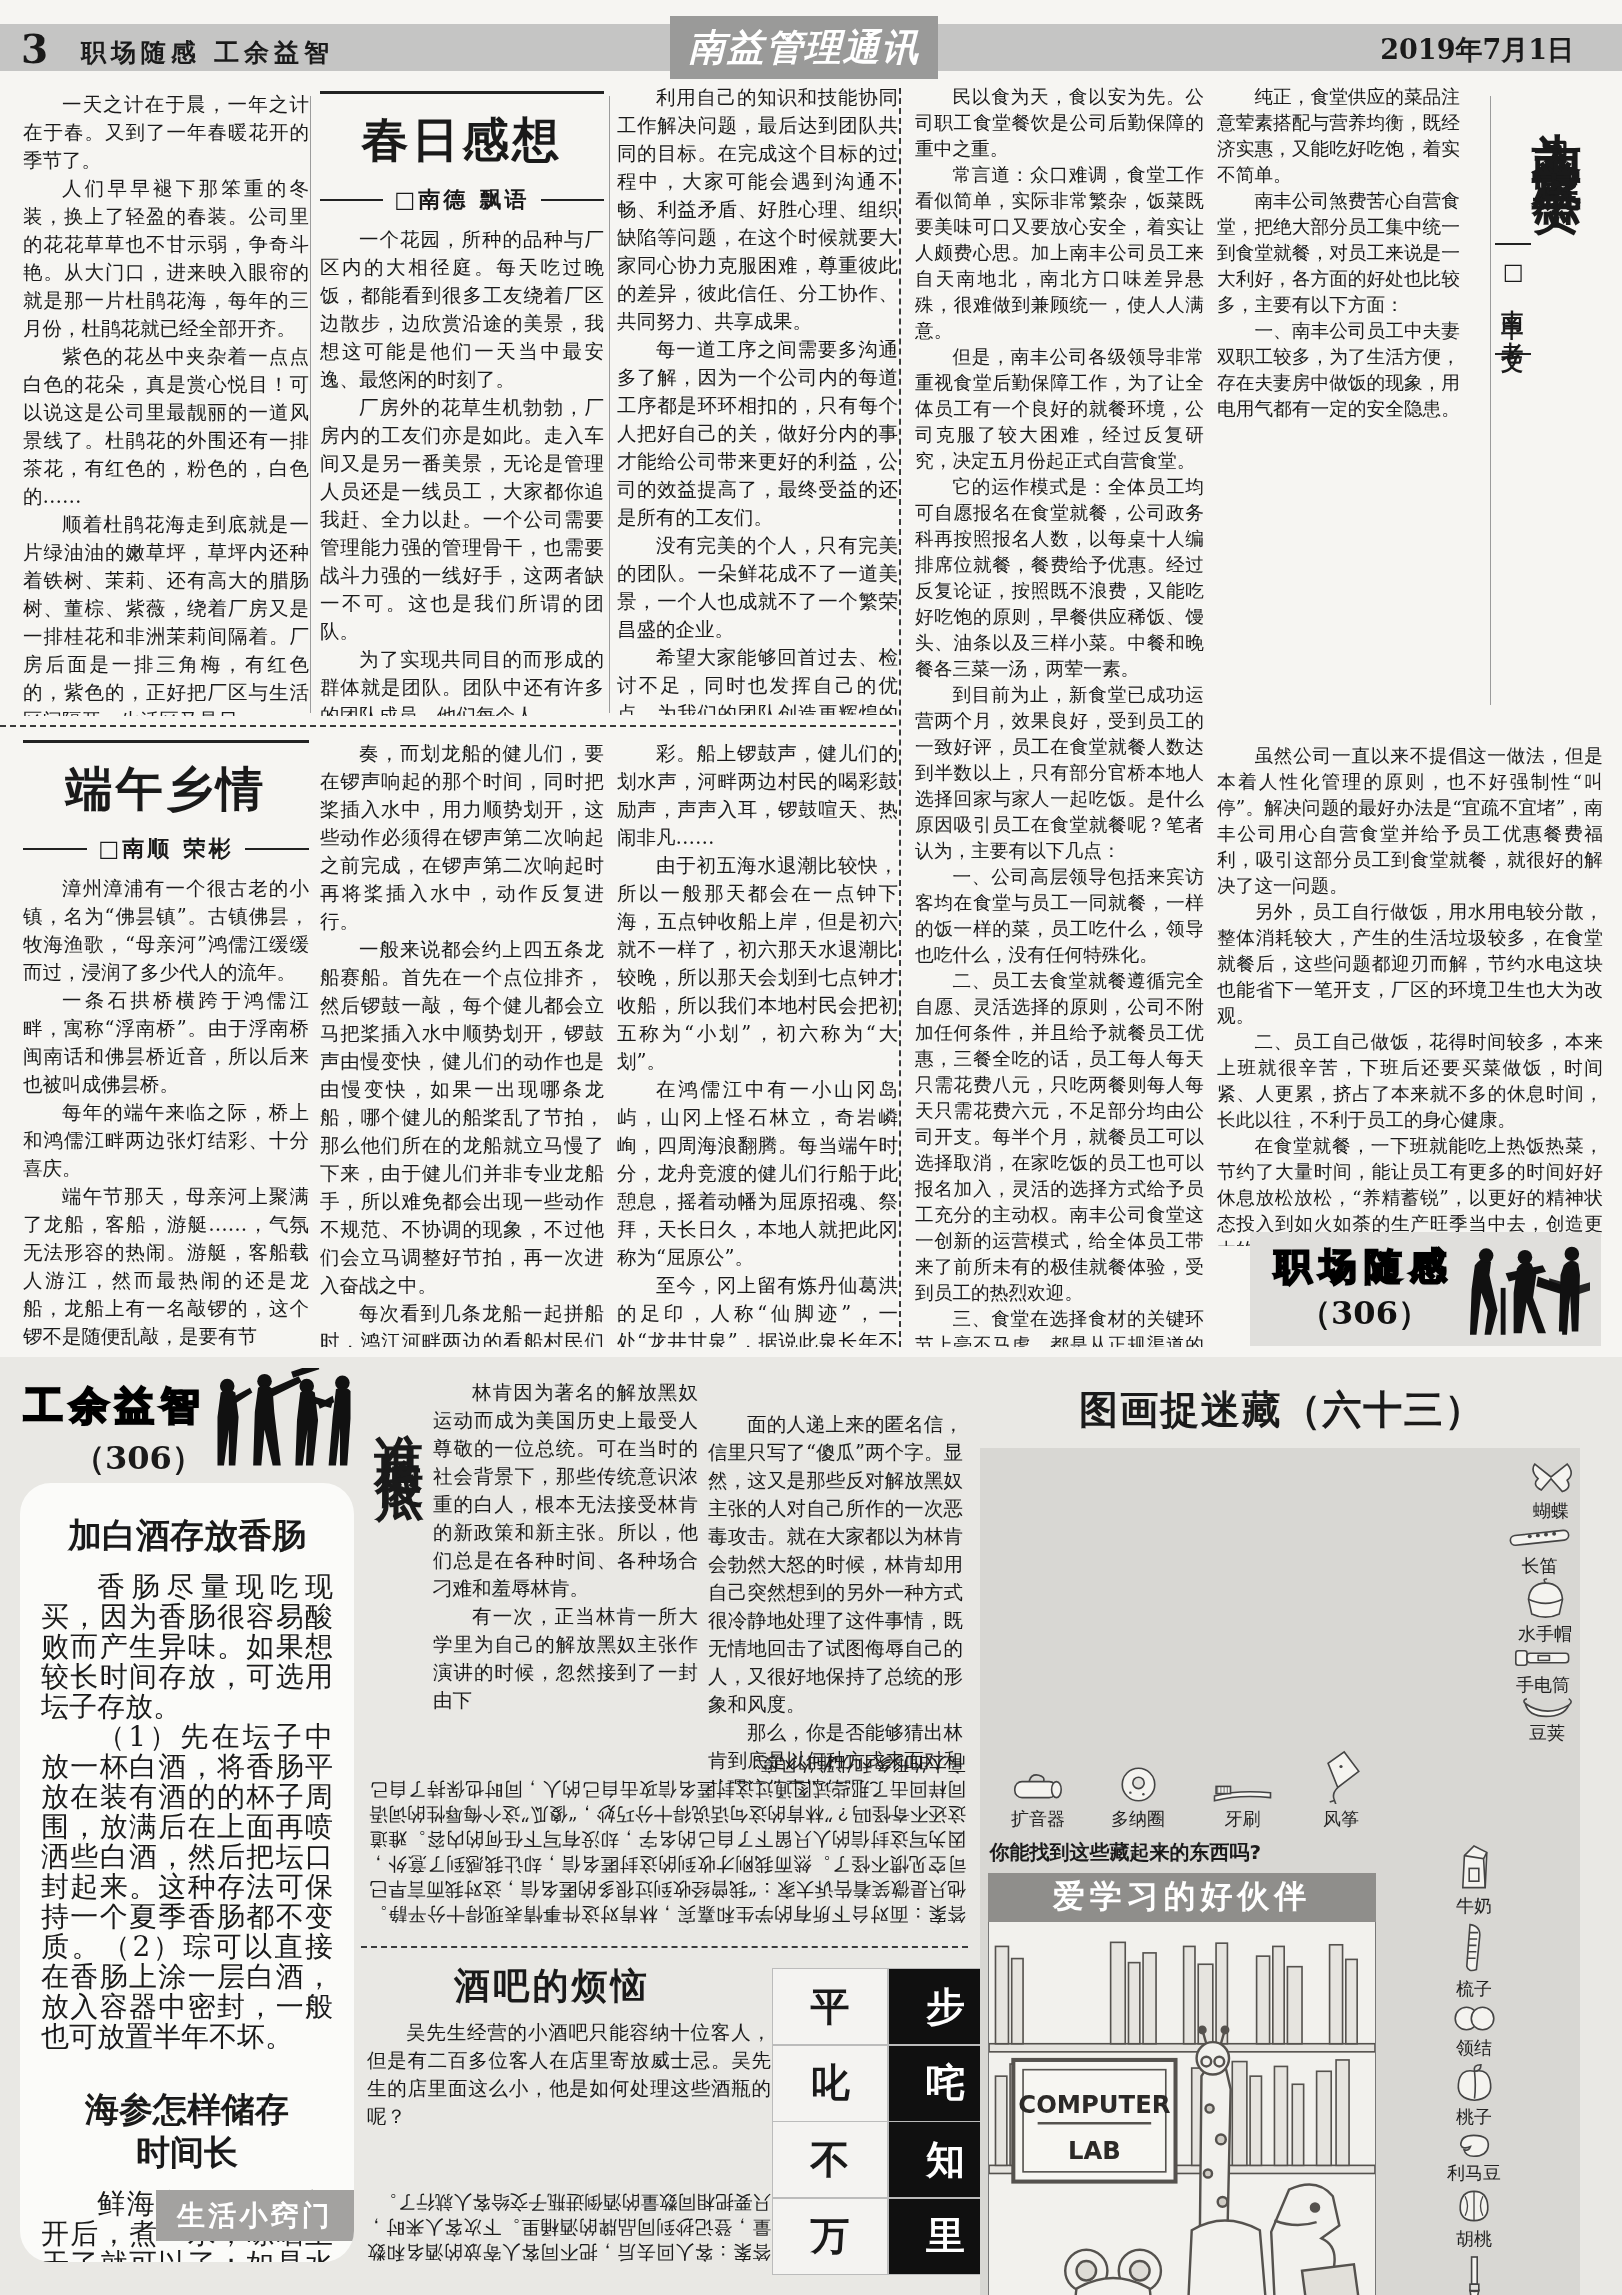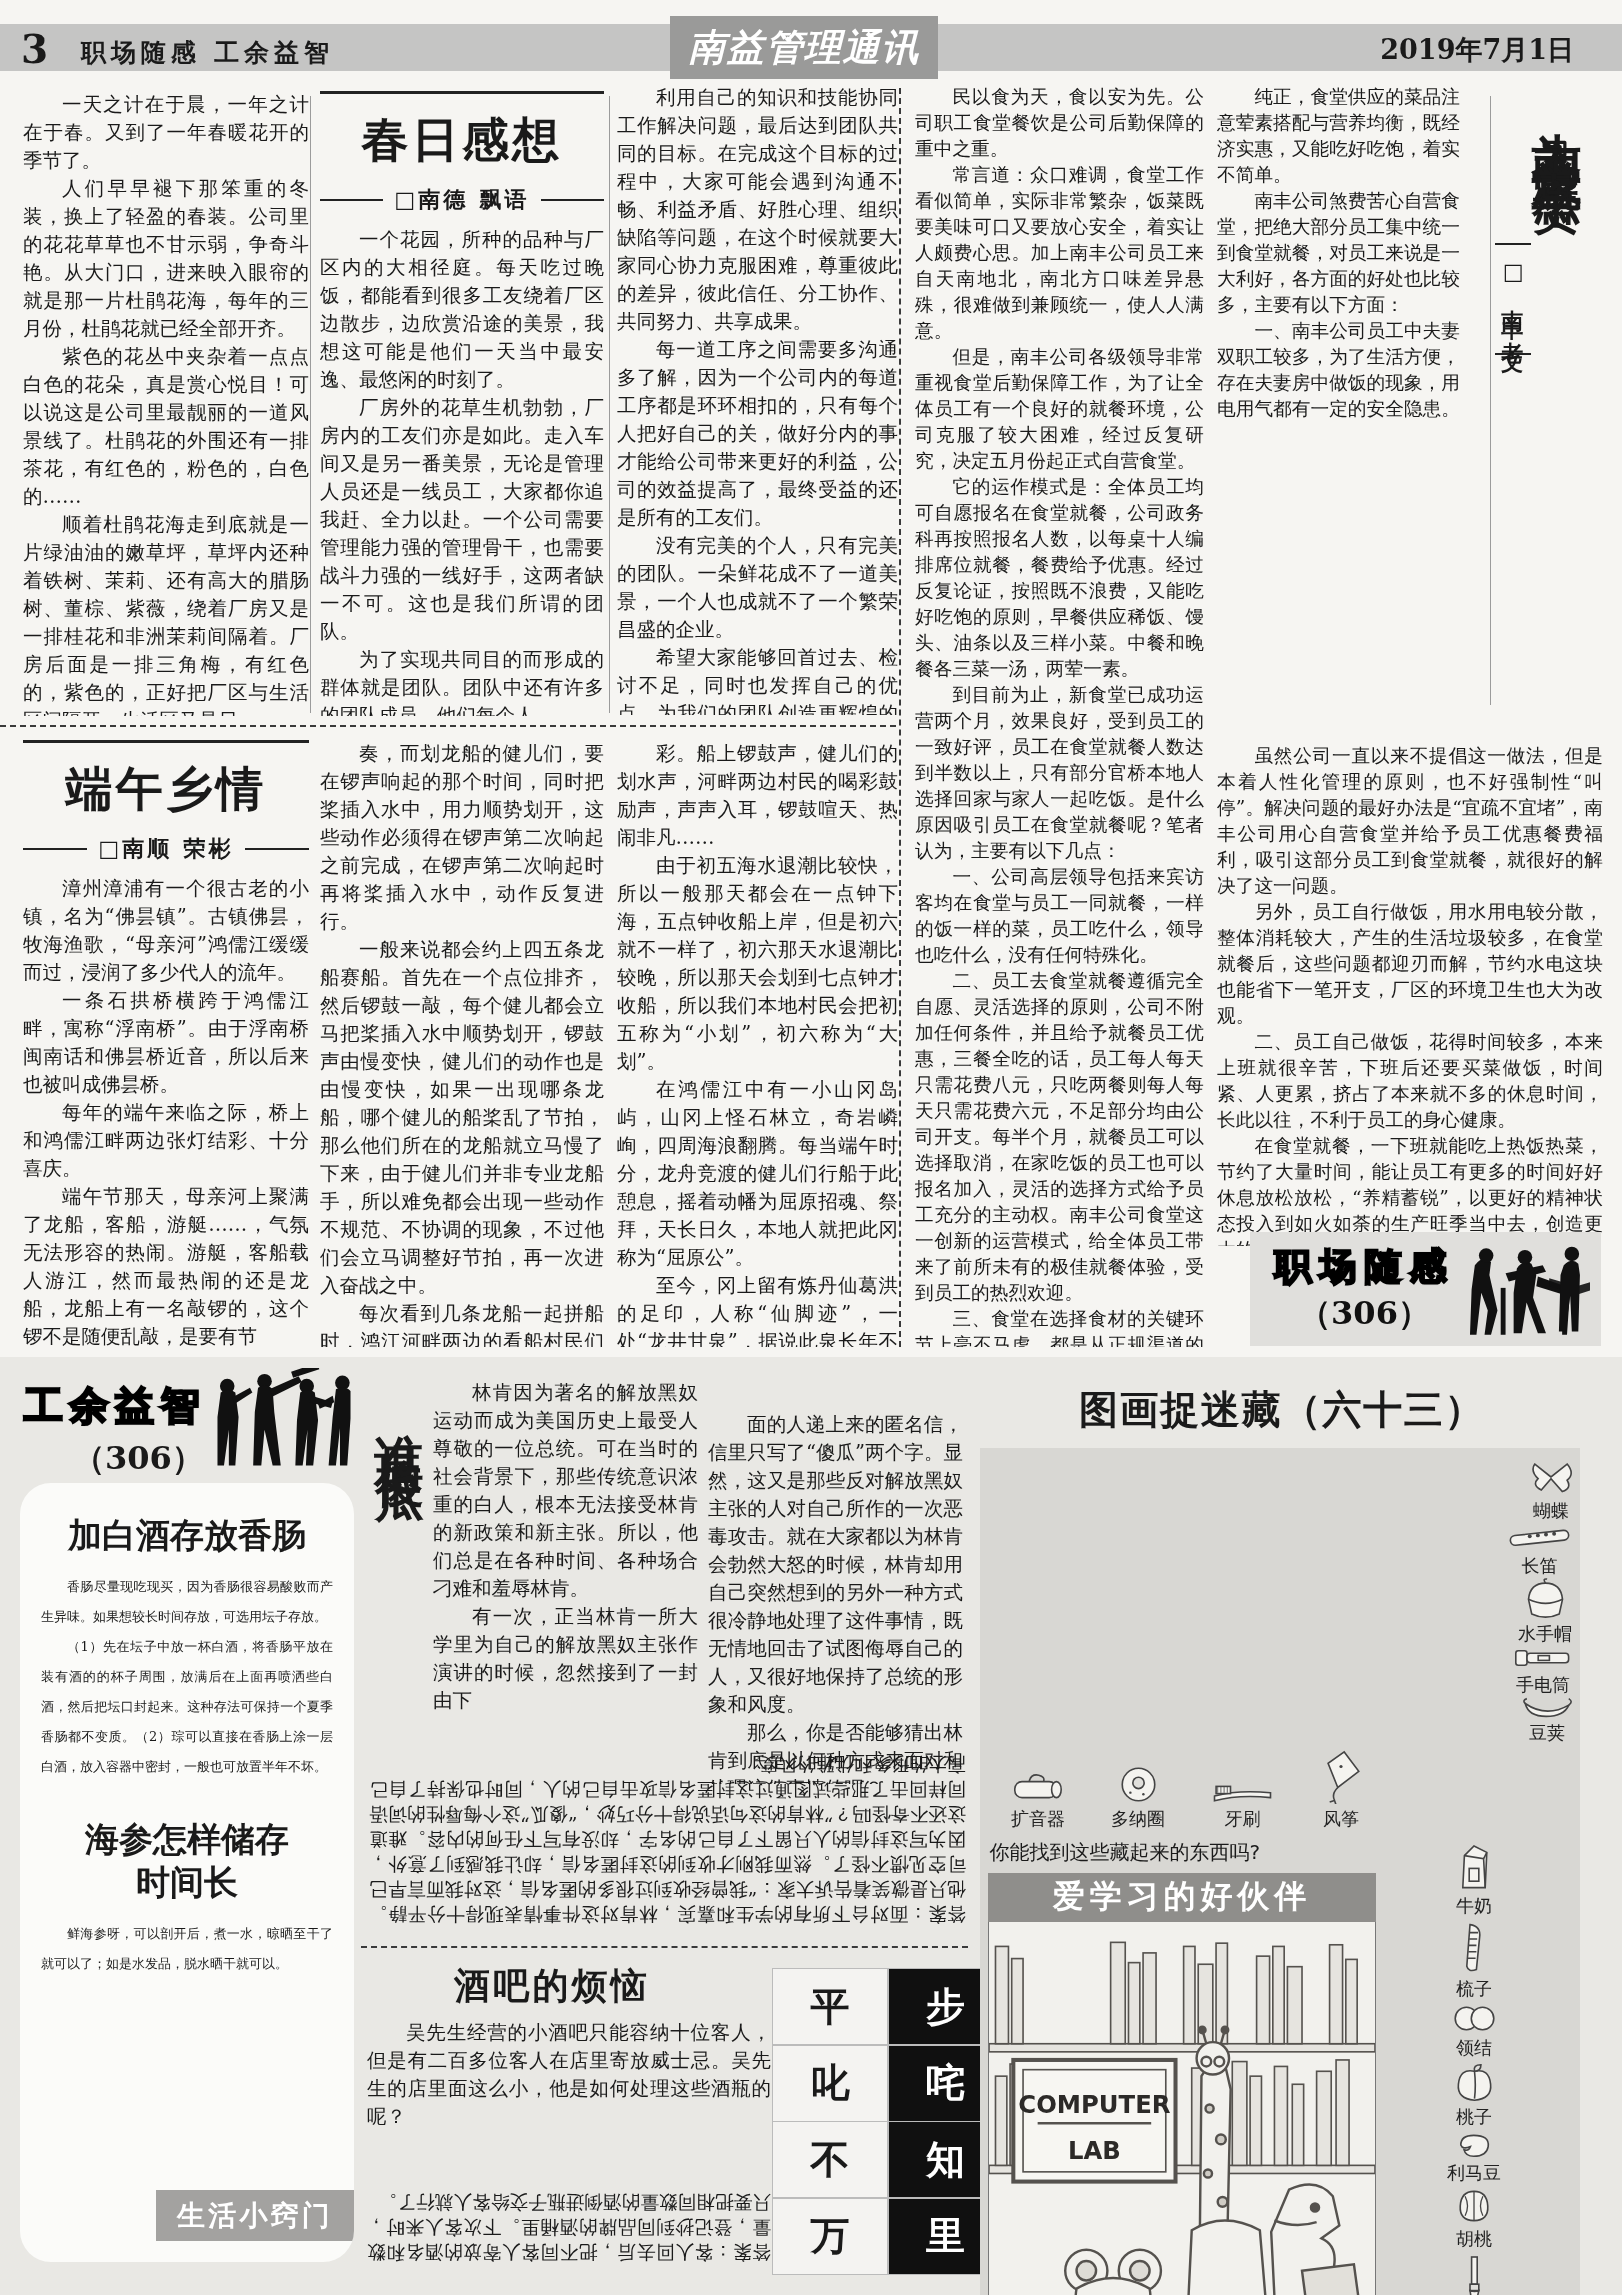--- a/index.html
+++ b/index.html
@@ -34,21 +34,21 @@
            border-top:2.4px solid #222;border-bottom:2.4px solid #222;padding:13px 3.2px;}
   
   .badge{position:absolute;background:#e0dfdc;display:flex;align-items:center;}
   .bubble{font-family:"DejaVu Sans","Liberation Sans",sans-serif;font-weight:bold;color:#fff;
           -webkit-text-stroke:2.4px #000;text-shadow:0 0 1.6px #000;}
   .badge .num{font-size:32px;font-weight:bold;color:#111;-webkit-text-stroke:0;}
   
   .tipsbox{position:absolute;left:20px;top:1483px;width:334px;height:779px;background:#fbfbf9;
            border-radius:31px;padding:24px 21px;box-sizing:border-box;overflow:hidden;}
   .tip-title{text-align:center;font-size:34px;font-weight:bold;margin:6.5px 0 16px;line-height:1.25;}
-  .tipsbox p{margin:0;text-indent:2em;font-size:13px;line-height:30px;text-align:justify;}
+  .tipsbox p{margin:0;text-indent:2em;font-size:28px;line-height:30px;text-align:justify;}
   .tag{position:absolute;right:0;bottom:21px;background:#a3a2a0;color:#fff;font-size:28px;
        font-weight:bold;padding:6.5px 21px;letter-spacing:3.2px;
        font-family:"DejaVu Sans","Liberation Sans",sans-serif;}
   
   .fool-title{position:absolute;writing-mode:vertical-rl;font-size:49px;font-weight:bold;letter-spacing:13px;}
   .flip{transform:rotate(180deg);}
   .ans{position:absolute;overflow:hidden;}
   .ans p{margin:0;font-size:18.7px;line-height:25px;text-align:justify;text-indent:0;}
   
   .bar-title{position:absolute;font-size:36px;font-weight:bold;letter-spacing:3.2px;}
@@ -65,21 +65,21 @@
             font-size:39px;font-weight:bold;letter-spacing:1.6px;}
   .hp-box{position:absolute;left:980px;top:1448px;width:600px;height:847px;background:#d8d7d3;
           box-sizing:border-box;padding:11.4px 8px 0 8px;display:flex;flex-wrap:wrap;}
   .hp-row{display:flex;width:100%;justify-content:space-between;align-items:flex-end;flex-direction:column;}
   .hp-row2{display:flex;width:68%;justify-content:space-around;align-items:flex-end;margin-top:4.9px;}
   .hp-item{display:flex;flex-direction:column;align-items:center;font-size:18px;
            font-family:"DejaVu Sans","Liberation Sans",sans-serif;color:#222;}
   .hp-item svg{margin-bottom:3.2px;}
   .hp-main{display:flex;width:100%;margin-top:4.9px;}
   .hp-left{width:388px;}
-  .hp-prompt{font-size:20px;font-weight:normal;margin:3.2px 0 6.5px 1.6px;
+  .hp-prompt{font-size:20px;font-weight:bold;margin:3.2px 0 6.5px 1.6px;
              font-family:"DejaVu Sans","Liberation Sans",sans-serif;}
   .hp-banner{height:49px;background:#8f8e8b;color:#fff;display:flex;align-items:center;justify-content:center;
              font-size:32px;font-weight:bold;letter-spacing:4.9px;
              font-family:"DejaVu Sans","Liberation Sans",sans-serif;}
   .hp-scene{height:477px;background:#efeeea;border:0.8px solid #777;border-top:none;overflow:hidden;}
   .hp-side{flex:1;display:flex;flex-direction:column;align-items:center;justify-content:space-between;
            padding:4.9px 0 8px;}
 </style>
 </head>
 <body>

